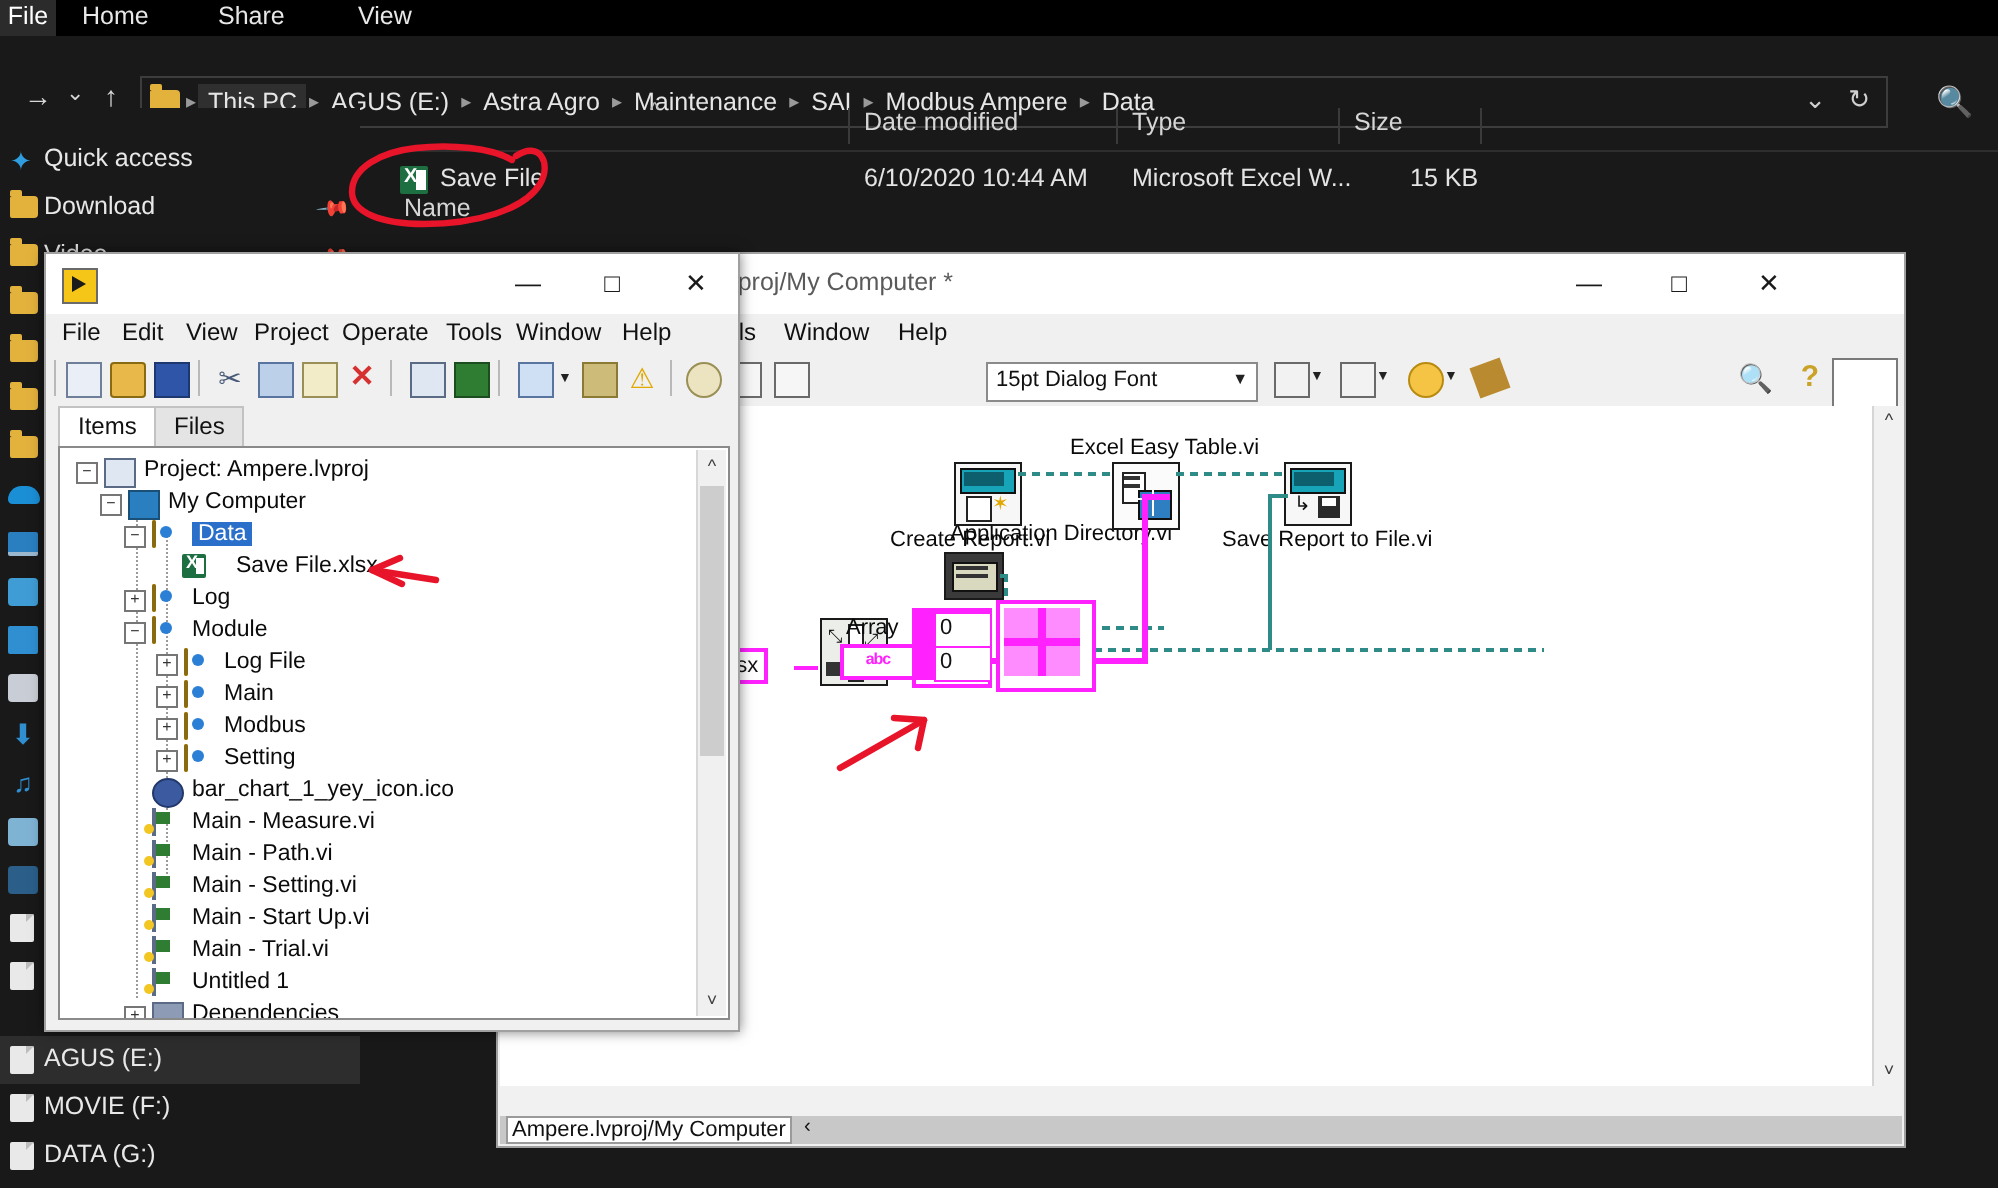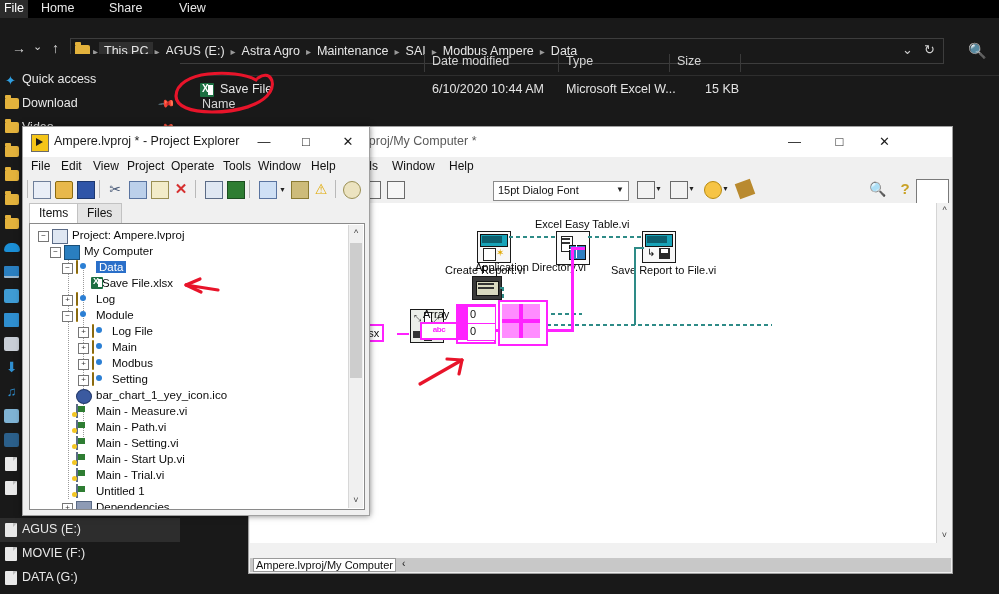--- a/index.html
+++ b/index.html
@@ -394,21 +394,20 @@
   <div class="hscroll"></div>
   <div class="statusbar">
     <span class="statustext">Ampere.lvproj/My Computer</span>
     <span class="sb-arrow">‹</span>
   </div>
 </div>
 
 <div class="abs" id="projwin">
   <div class="pw-title">
     <span class="pw-lvico"></span>
-    <span class="pw-titletext">Ampere.lvproj * - Project Explorer</span>
     <span class="pw-btn" style="right:84px;">—</span>
     <span class="pw-btn" style="right:42px;">□</span>
     <span class="pw-btn" style="right:0px;">✕</span>
   </div>
 
   <div class="pw-menu">
     <span class="pw-menuitem" style="left:8px;">File</span>
     <span class="pw-menuitem" style="left:38px;">Edit</span>
     <span class="pw-menuitem" style="left:70px;">View</span>
     <span class="pw-menuitem" style="left:104px;">Project</span>
@@ -466,21 +465,21 @@
       <span class="tico f-lv" style="left:42px;"></span>
       <span class="lbl sel" style="left:62px;">Data</span>
     </div>
 
     <div class="tnode" style="left:4px;top:52px;">
       <span class="tico" style="left:57px;">
         <span style="position:absolute;left:0;top:0;width:12px;height:12px;background:#1d6f42;border-radius:1px;"></span>
         <span style="position:absolute;left:2px;top:-1px;color:#fff;font-size:9px;font-weight:bold;">X</span>
         <span style="position:absolute;left:7px;top:2px;width:4px;height:8px;background:#fff;"></span>
       </span>
-      <span class="lbl" style="left:68px;">Save File.xlsx</span>
+      <span class="lbl" style="left:84px;">Save File.xlsx</span>
     </div>
 
     <div class="tnode" style="left:4px;top:68px;">
       <span class="exp" style="left:28px;">+</span>
       <span class="tico f-lv" style="left:42px;"></span>
       <span class="lbl" style="left:62px;">Log</span>
     </div>
 
     <div class="tnode" style="left:4px;top:84px;">
       <span class="exp" style="left:28px;">−</span>

